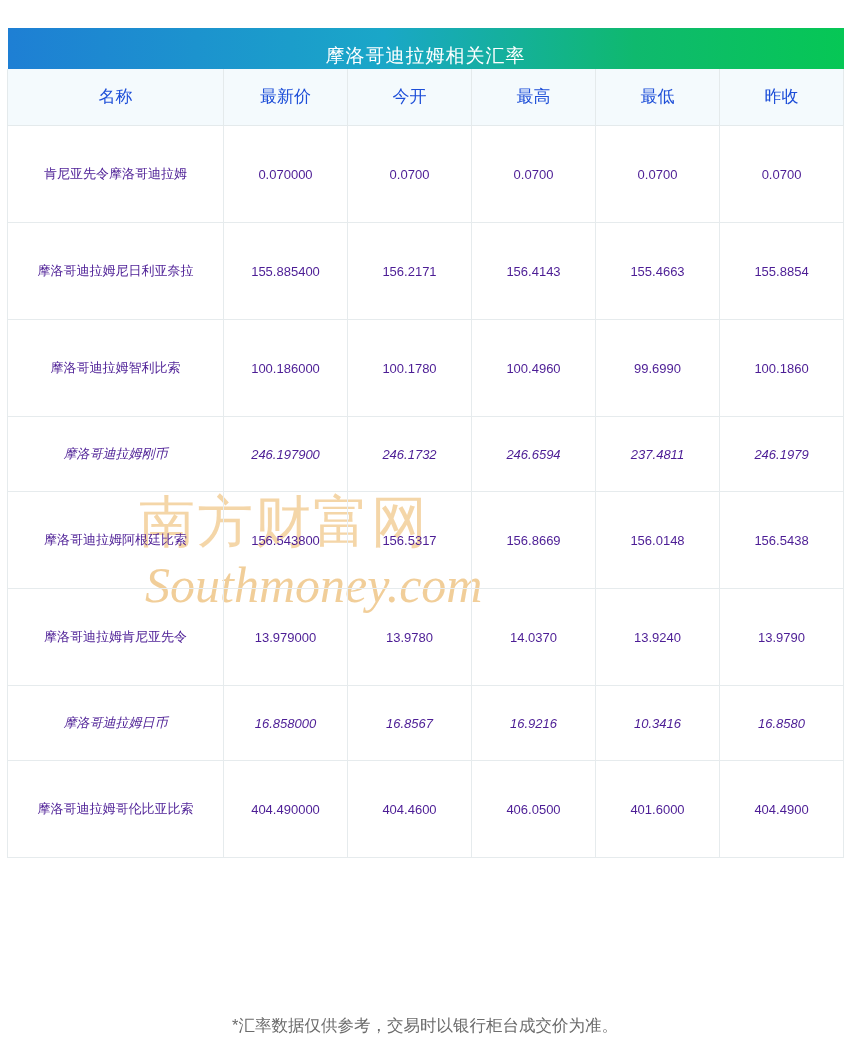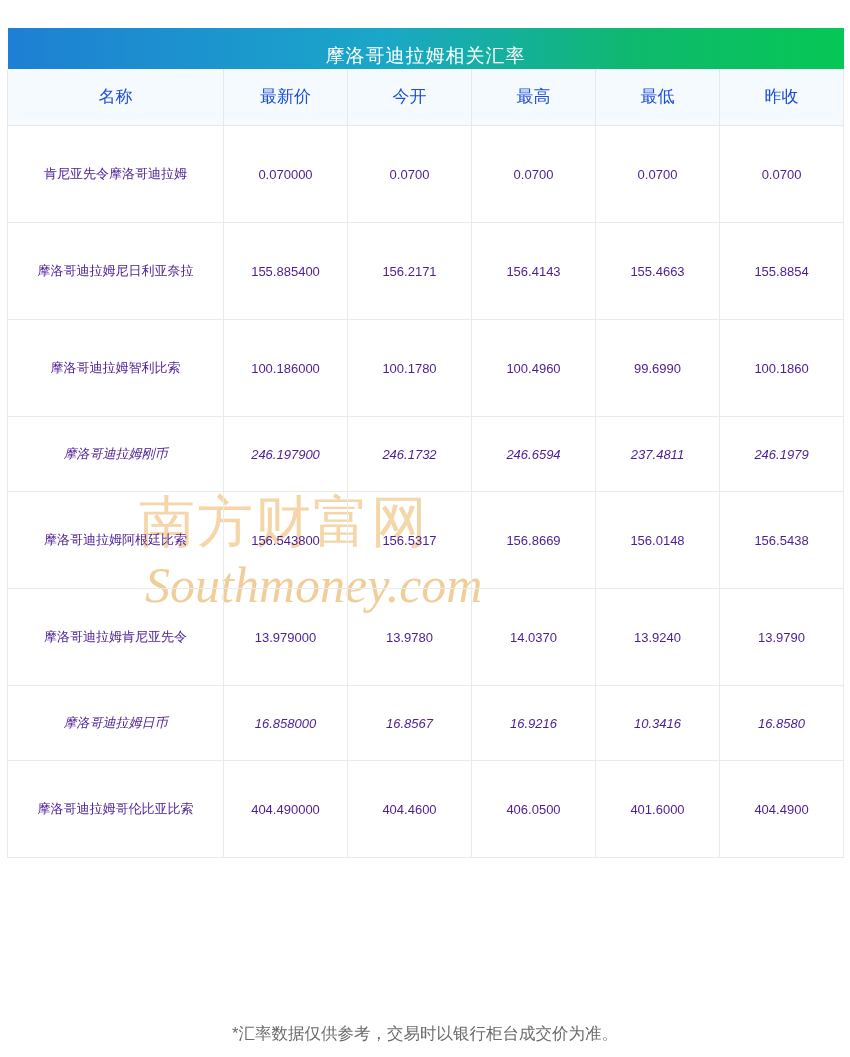--- a/index.html
+++ b/index.html
@@ -107,21 +107,21 @@
     opacity: 0.9;
     line-height: 1;
     margin-top: 10px;
     margin-left: 6px;
     white-space: nowrap;
   }
   .footnote {
     position: absolute;
     left: 0;
     right: 0;
-    bottom: 12px;
+    bottom: 20px;
     text-align: center;
     font-size: 16.5px;
     color: #6b6b6b;
   }
 </style>
 </head>
 <body>
 
 <div class="page">
 

